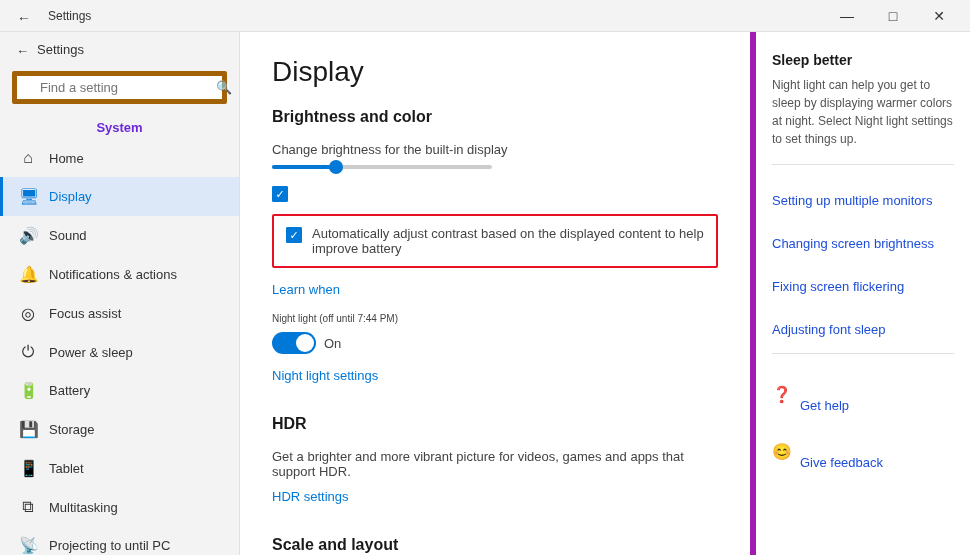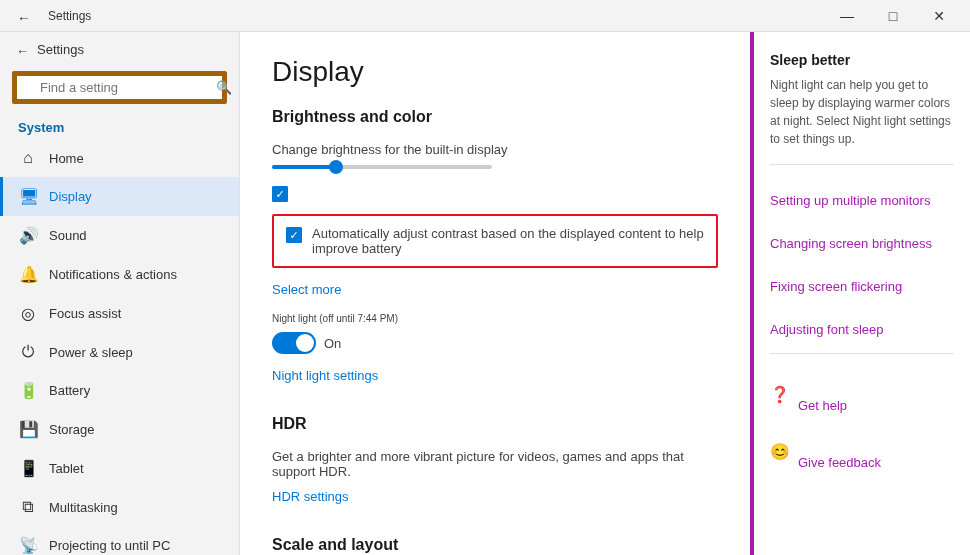--- a/index.html
+++ b/index.html
@@ -52,21 +52,21 @@
       border: 5px solid #a16207;
       border-radius: 2px;
       padding: 4px 23px;
     }
     .sidebar-search input {
       border: none; outline: none; font-size: 13px; flex: 1; background: transparent; color: #333;
     }
     .sidebar-search-icon { color: #666; font-size: 13px; }
     .sidebar-section-title {
       padding: 8px 18px 4px;
-      font-size: 13px; font-weight: 600; color: #0369a1;
+      font-size: 13px; font-weight: 600; color: #6d28d9; text-align: center;
     }
     .sidebar-item {
       display: flex; align-items: center; gap: 12px;
       padding: 10px 16px;
       cursor: pointer;
       font-size: 13px;
       color: #333;
       border-left: 3px solid transparent;
     }
     .sidebar-item.active {
@@ -170,28 +170,28 @@
     .toggle-text { font-size: 13px; color: #444; }
 
     
     .hdr-desc { font-size: 13px; color: #444; margin-bottom: 8px; max-width: 480px; }
 
     
     .right-panel {
       width: 220px;
       background: #fff;
       padding: 20px 16px;
-      border-left: 4px solid #a21caf;
+      border-left: 6px solid #a21caf;
       overflow-y: auto;
       flex-shrink: 0;
       font-size: 13px;
     }
     .right-section-title { font-size: 14px; font-weight: 600; color: #1a1a1a; margin-bottom: 8px; }
     .right-desc { font-size: 12px; color: #555; line-height: 1.5; margin-bottom: 16px; }
-    .right-link { color: #a21caf; font-size: 13px; cursor: pointer; display: block; margin-bottom: 6px; margin-top: 28px; }
+    .right-link { color: #1d4ed8; font-size: 13px; cursor: pointer; display: block; margin-bottom: 6px; margin-top: 28px; }
     .right-action-row {
       display: flex; align-items: center; gap: 8px;
       margin-bottom: 8px; cursor: pointer;
     }
     .right-action-icon { font-size: 16px; color: #0078d7; }
     .divider { height: 1px; background: #e0e0e0; margin: 16px 0; }
   </style>
 </head>
 <body>
 
@@ -284,21 +284,21 @@
 
     <div class="checkbox-row">
       <div class="checkbox-box">✓</div>
     </div>
 
     <div class="highlight-box">
       <div class="checkbox-box">✓</div>
       <span>Automatically adjust contrast based on the displayed content to help improve battery</span>
     </div>
 
-    <a class="link">Select more</a>
+    <a class="link">Learn when</a>
 
     <div class="night-light-row">
       <span class="night-light-label">Night light (off until 7:44 PM)</span>
     </div>
     <div class="night-light-row">
       <div class="toggle">
         <div class="toggle-knob"></div>
       </div>
       <span class="toggle-text">On</span>
     </div>

